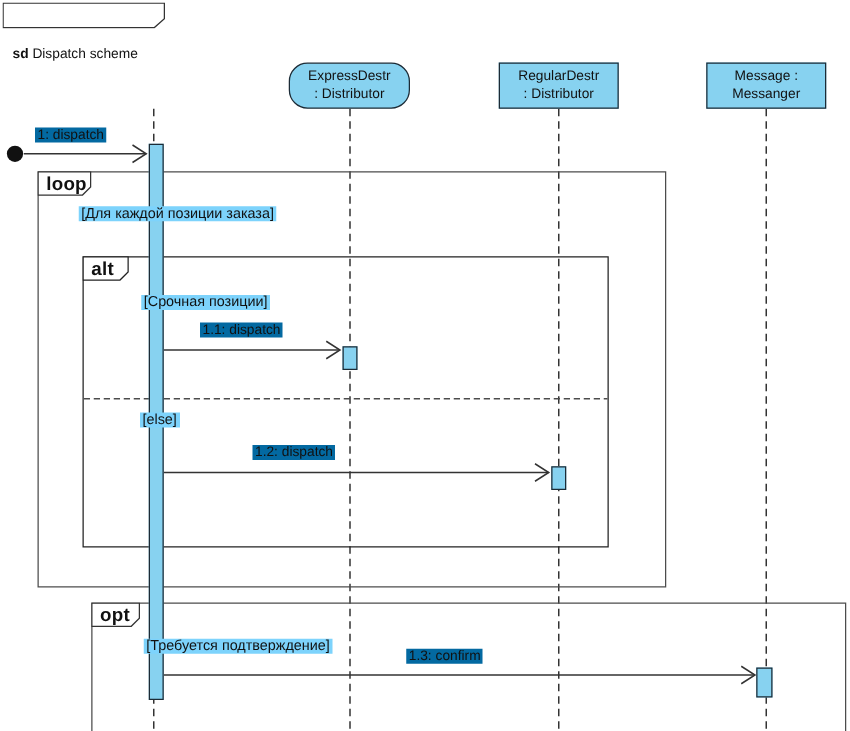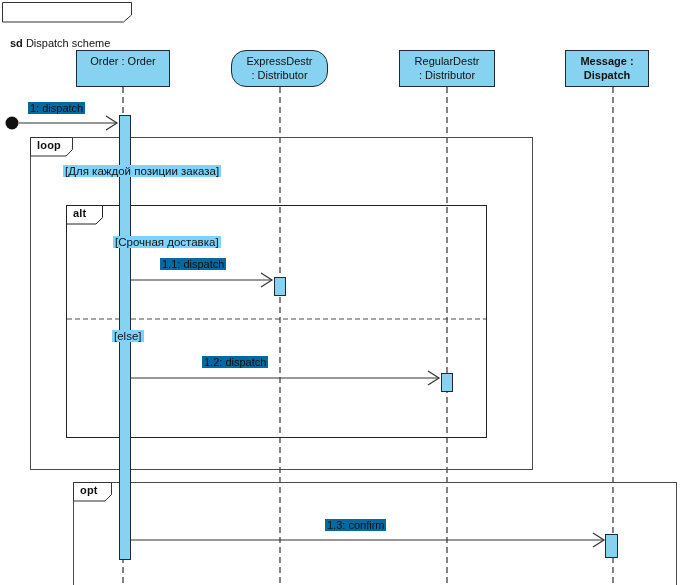--- a/index.html
+++ b/index.html
@@ -7,21 +7,21 @@
     position:relative;width:680px;height:585px;overflow:hidden;background:#ffffff;
     font-family:"Liberation Sans",sans-serif;color:#111;
   }
   svg.layer{position:absolute;left:0;top:0;pointer-events:none;}
   .lifelines-layer{z-index:1;}
   .arrows-layer{z-index:3;}
   .frame{position:absolute;border:1px solid #4c4c4c;background:transparent;z-index:2;box-sizing:border-box;}
   .frame-alt{border-color:#222222;}
   .pent{position:absolute;z-index:7;}
   .pent .op{
-    position:absolute;left:7px;top:2px;font-size:11px;font-weight:bold;
+    position:absolute;left:7px;top:2px;font-size:15px;font-weight:bold;
     letter-spacing:0.2px;white-space:nowrap;
   }
   .sd-label{position:absolute;left:2px;top:2px;z-index:8;}
   .sd-label .txt{position:absolute;left:8px;top:3px;font-size:11px;white-space:nowrap;margin-top:32px;}
   .sd-label .kw{font-weight:bold;}
   .head{
     position:absolute;background:#87d2f0;border:1.4px solid #1c2b36;box-sizing:border-box;
     text-align:center;font-size:11px;line-height:14px;padding-top:3px;z-index:6;
   }
   .bar{
@@ -68,40 +68,37 @@
     <polyline points="593,533 604,540 593,547" fill="none" stroke="#333333" stroke-width="1.2"></polyline>
 
     <line x1="67" y1="319" x2="486" y2="319" stroke="#4c4c4c" stroke-width="1.1" stroke-dasharray="5,3"></line>
   </svg>
 
   <div class="bar" style="left:119px;top:115px;width:12px;height:445px;"></div>
   <div class="bar exec" style="left:274px;top:277px;width:12px;height:19px;"></div>
   <div class="bar exec" style="left:441px;top:373px;width:12px;height:19px;"></div>
   <div class="bar exec" style="left:605px;top:534px;width:13px;height:24px;"></div>
 
-  <div class="head" style="left:76px;top:50px;width:94px;height:37px;">
-    <div>Order : Order</div>
-    <div></div>
-  </div>
   <div class="head" style="left:231px;top:50px;width:97px;height:37px;border-radius:15px;">
     <div>ExpressDestr</div>
     <div>: Distributor</div>
   </div>
   <div class="head" style="left:399px;top:50px;width:96px;height:37px;">
     <div>RegularDestr</div>
     <div>: Distributor</div>
   </div>
-  <div class="head" style="left:565px;top:50px;width:84px;height:37px;font-weight:bold;">
+  <div class="head" style="left:565px;top:50px;width:96px;height:37px;">
     <div>Message :</div>
-    <div>Dispatch</div>
+    <div>Messanger</div>
   </div>
 
   <div class="guard" style="left:63px;top:165px;">[Для каждой позиции заказа]</div>
-  <div class="guard" style="left:113px;top:236px;">[Срочная доставка]</div>
+  <div class="guard" style="left:113px;top:236px;">[Срочная позиции]</div>
   <div class="guard" style="left:112px;top:330px;">[else]</div>
+  <div class="guard" style="left:115px;top:511px;">[Требуется подтверждение]</div>
 
   <div class="msglabel" style="left:28px;top:102px;">1: dispatch</div>
   <div class="msglabel" style="left:160px;top:258px;">1.1: dispatch</div>
   <div class="msglabel" style="left:160px;top:356px;margin-left:42px;">1.2: dispatch</div>
   <div class="msglabel" style="left:325px;top:519px;">1.3: confirm</div>
 
   <div class="pent" style="left:30px;top:137px;width:44px;height:20px;">
     <svg width="44" height="20">
       <path d="M0.5,0.5 H42.5 V12.5 L36,19 H0.5 Z" fill="#ffffff" stroke="#333333" stroke-width="1"></path>
     </svg>

